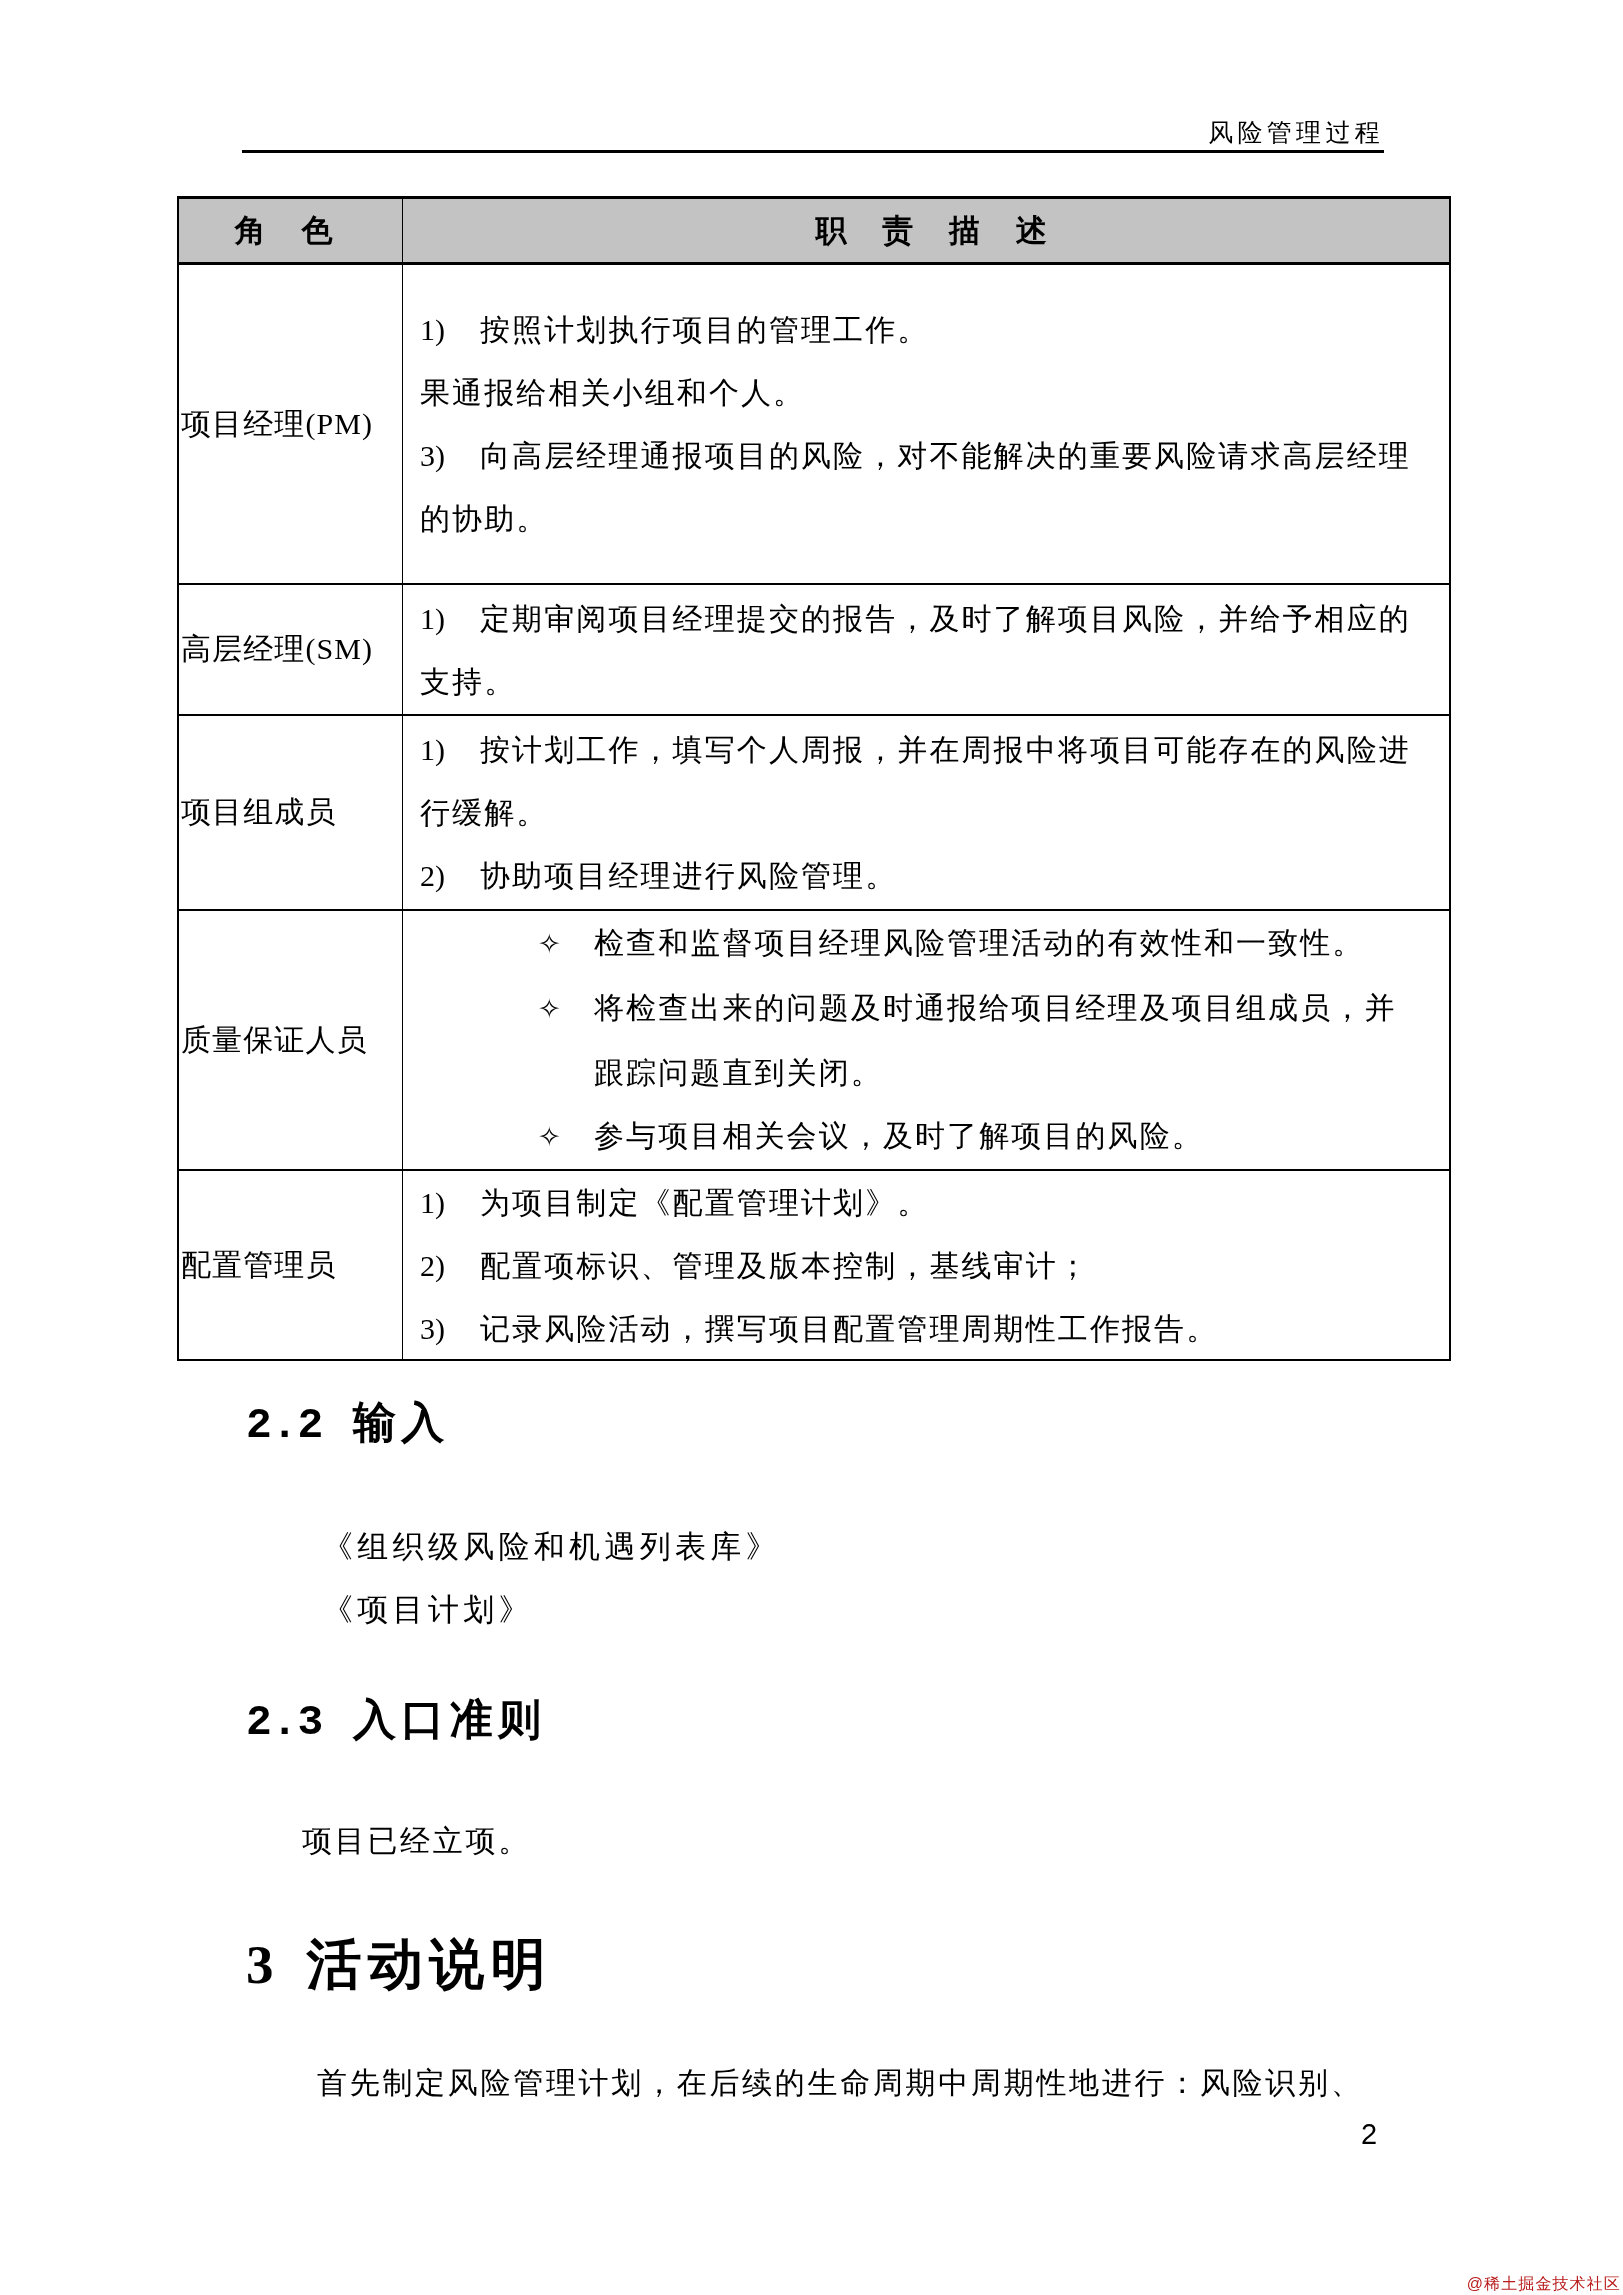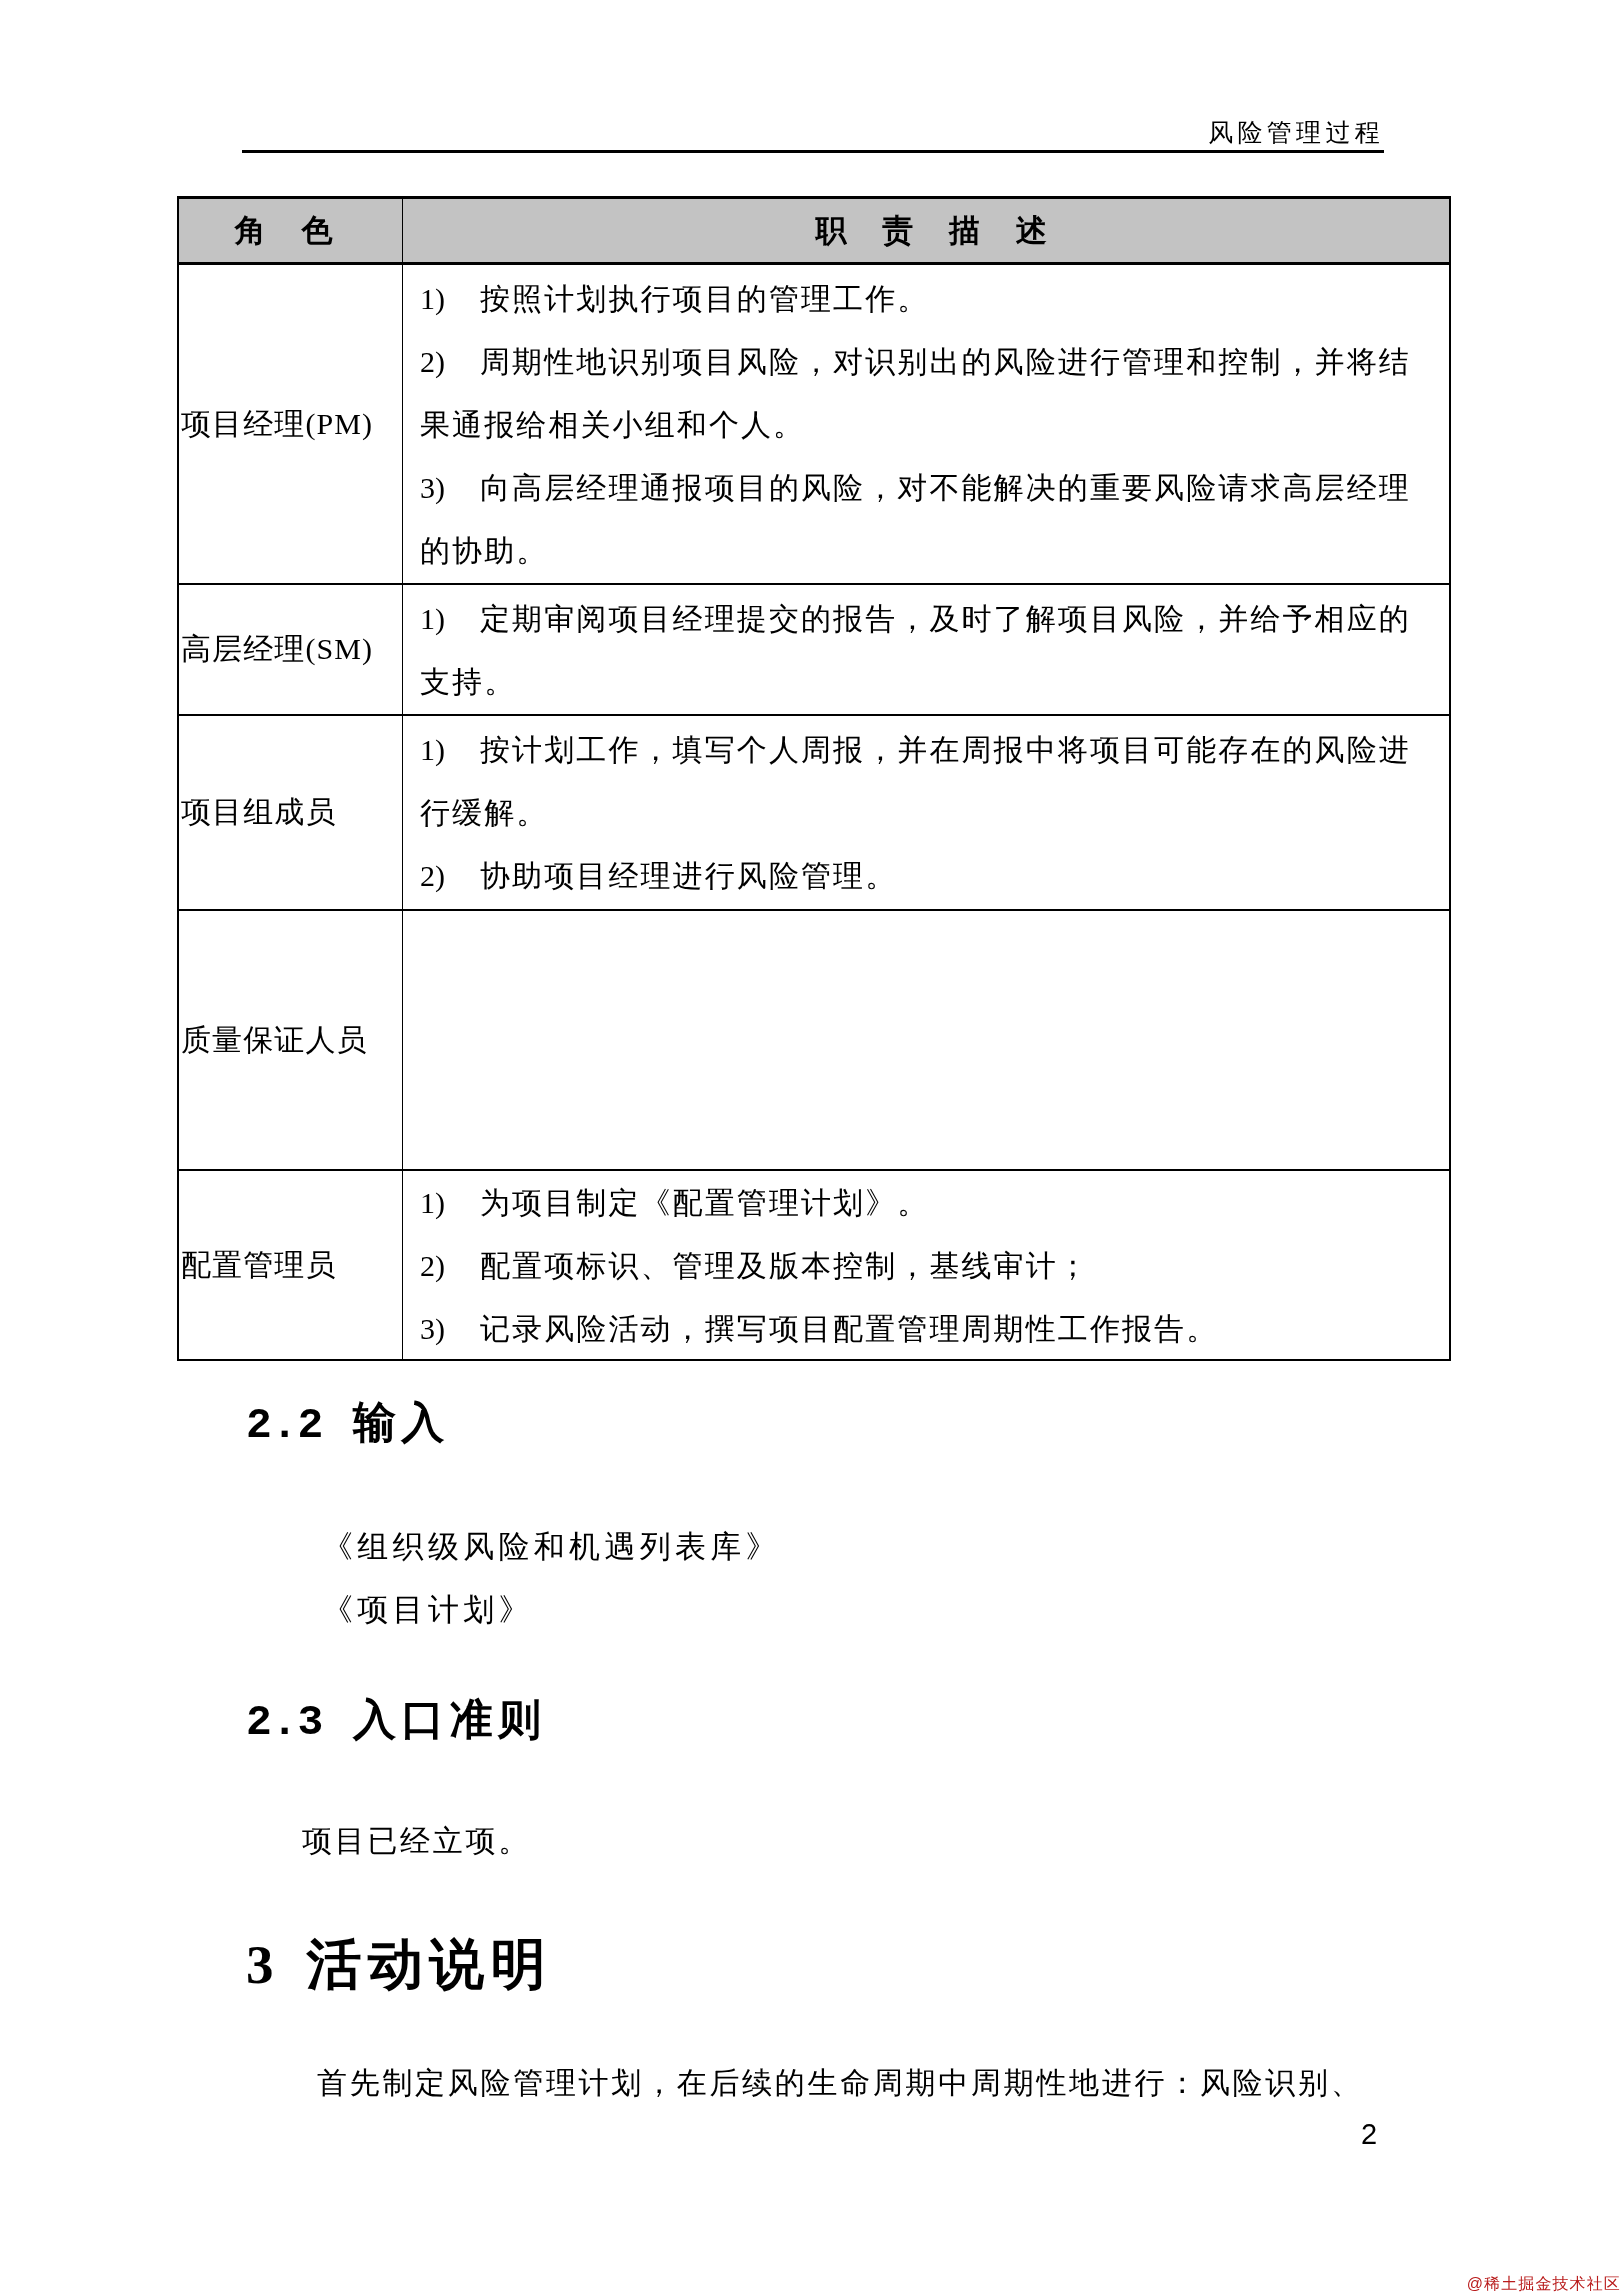--- a/index.html
+++ b/index.html
@@ -104,21 +104,20 @@
 
   <div class="thead">
     <div class="th role-col">角 色</div>
     <div class="th desc-col">职 责 描 述</div>
   </div>
 
   <div class="trow" style="height:318px">
     <div class="td role-col">项目经理(PM)</div>
     <div class="td desc-col">
       <div class="tline"><span class="m">1)</span><span>按照计划执行项目的管理工作。</span></div>
-      <div class="tline"><span class="m">2)</span><span>周期性地识别项目风险，对识别出的风险进行管理和控制，并将结</span></div>
       <div class="tline">果通报给相关小组和个人。</div>
       <div class="tline"><span class="m">3)</span><span>向高层经理通报项目的风险，对不能解决的重要风险请求高层经理</span></div>
       <div class="tline">的协助。</div>
     </div>
   </div>
 
   <div class="trow" style="height:129px">
     <div class="td role-col">高层经理(SM)</div>
     <div class="td desc-col">
       <div class="tline"><span class="m">1)</span><span>定期审阅项目经理提交的报告，及时了解项目风险，并给予相应的</span></div>
@@ -130,20 +129,26 @@
     <div class="td role-col">项目组成员</div>
     <div class="td desc-col">
       <div class="tline"><span class="m">1)</span><span>按计划工作，填写个人周报，并在周报中将项目可能存在的风险进</span></div>
       <div class="tline">行缓解。</div>
       <div class="tline"><span class="m">2)</span><span>协助项目经理进行风险管理。</span></div>
     </div>
   </div>
 
   <div class="trow" style="height:258px">
     <div class="td role-col">质量保证人员</div>
+    <div class="td desc-col">
+      <div class="tline bullet"><span class="bm">✧</span><span>检查和监督项目经理风险管理活动的有效性和一致性。</span></div>
+      <div class="tline bullet"><span class="bm">✧</span><span>将检查出来的问题及时通报给项目经理及项目组成员，并</span></div>
+      <div class="tline bcont">跟踪问题直到关闭。</div>
+      <div class="tline bullet"><span class="bm">✧</span><span>参与项目相关会议，及时了解项目的风险。</span></div>
+    </div>
   </div>
 
   <div class="trow last" style="height:188px">
     <div class="td role-col">配置管理员</div>
     <div class="td desc-col">
       <div class="tline"><span class="m">1)</span><span>为项目制定《配置管理计划》。</span></div>
       <div class="tline"><span class="m">2)</span><span>配置项标识、管理及版本控制，基线审计；</span></div>
       <div class="tline"><span class="m">3)</span><span>记录风险活动，撰写项目配置管理周期性工作报告。</span></div>
     </div>
   </div>

